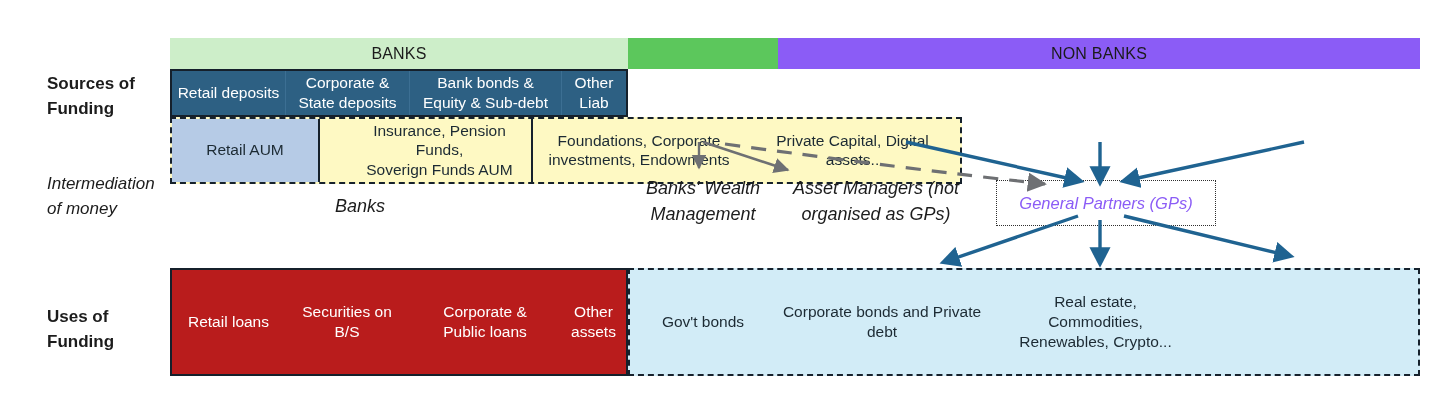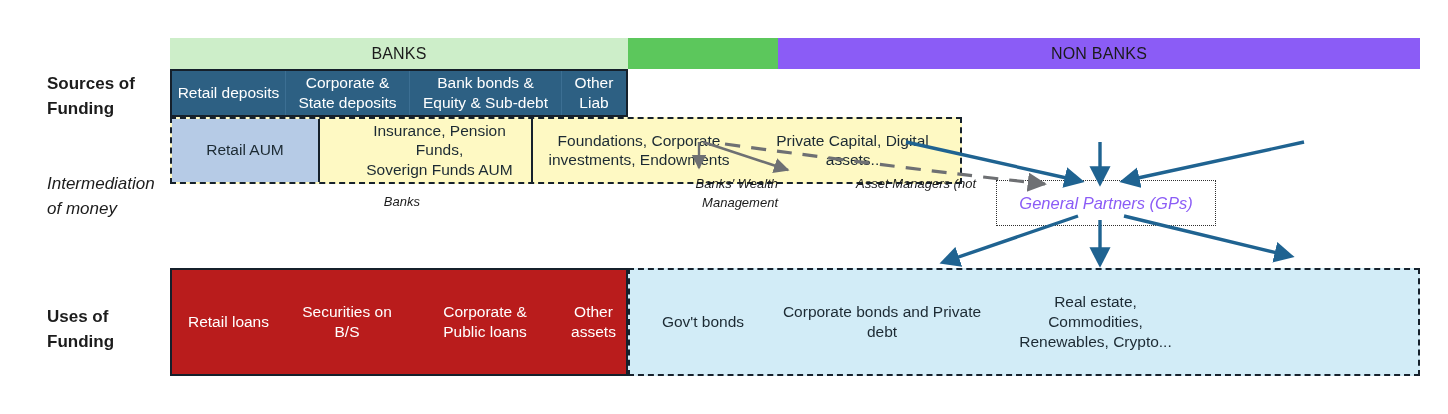--- a/index.html
+++ b/index.html
@@ -35,21 +35,21 @@
 
   .cell{box-sizing:border-box;display:flex;align-items:center;justify-content:center;
         text-align:center;font-size:15.5px;line-height:1.28;padding:2px 4px;}
   .cell.dark{color:#ffffff;}
   .cell.light{color:#1c2a33;}
 
   .sep-solid{border-left:1px solid #3c6f93;}
   .cell.boxed{border-left:2px solid #16212c;border-right:2px solid #16212c;}
 
   
-  .interitem{position:absolute;font-style:italic;font-size:13px;line-height:1.45;text-align:right;color:#1c1c1c;}
+  .interitem{position:absolute;font-style:italic;font-size:18px;line-height:1.45;text-align:center;color:#1c1c1c;}
   #it-banks{left:300px;top:193px;width:120px;}
   #it-wealth{left:628px;top:175px;width:150px;}
   #it-am{left:776px;top:175px;width:200px;}
 
   #gp-box{position:absolute;left:996px;top:180px;width:220px;height:46px;
           border:1.6px dotted #2f2f2f;box-sizing:border-box;
           display:flex;align-items:center;justify-content:center;background:transparent;}
   #gp-box .gp-text{font-style:italic;font-size:16.5px;color:#8b5cf6;white-space:nowrap;}
 
   svg#arrows{position:absolute;left:0;top:0;width:1448px;height:414px;overflow:visible;pointer-events:none;}
@@ -139,20 +139,21 @@
     <span>Banks</span>
   </div>
 
   <div class="interitem" id="it-wealth">
     <div>Banks' Wealth</div>
     <div>Management</div>
   </div>
 
   <div class="interitem" id="it-am">
     <div>Asset Managers (not</div>
+    <div>organised as GPs)</div>
   </div>
 
   <div id="gp-box">
     <span class="gp-text">General Partners (GPs)</span>
   </div>
 
   <div class="rowband" id="row-uses">
 
     <div class="darkblock" style="width:458px;background:#b91c1c;">
       <div class="cell dark" style="width:113px;">

